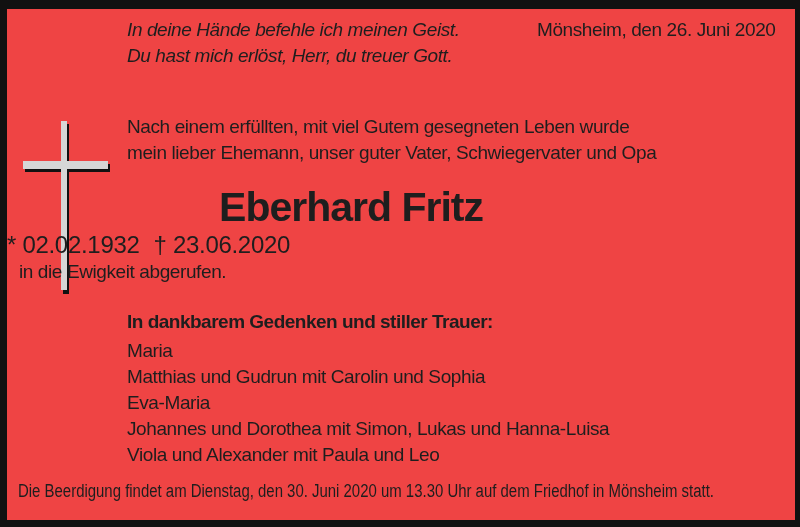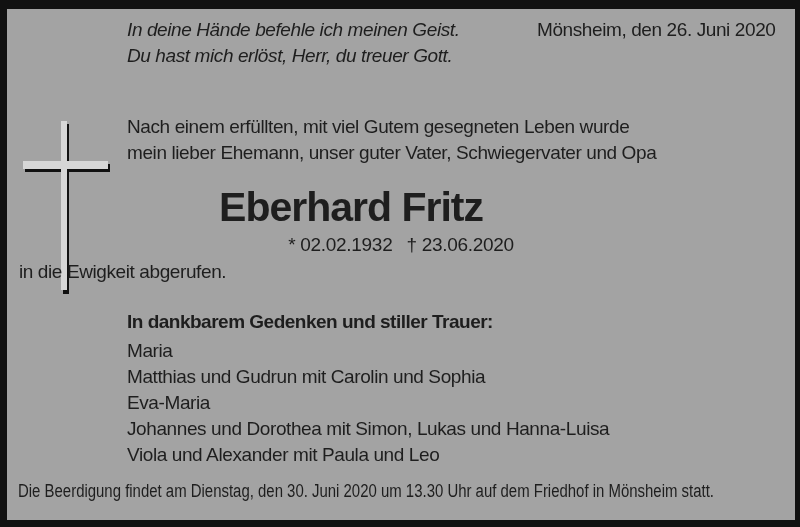--- a/index.html
+++ b/index.html
@@ -10,21 +10,21 @@
   }
   .page {
     position: relative;
     width: 800px;
     height: 527px;
     box-sizing: border-box;
     border-top: 9px solid #111111;
     border-left: 7px solid #111111;
     border-right: 5px solid #111111;
     border-bottom: 7px solid #111111;
-    background: #a3a3a3;
+    background: #ef4444;
     font-family: "Liberation Sans", sans-serif;
     color: #1e1e1e;
     overflow: hidden;
   }
   .abs { position: absolute; }
 
   .psalm {
     left: 120px; top: 8px;
     font-style: italic;
     font-size: 19px;
@@ -61,23 +61,23 @@
     font-size: 41px;
     line-height: 48px;
     font-weight: 700;
     letter-spacing: -1px;
     margin: 0;
   }
   .dates {
     left: 0; top: 223px;
     width: 788px;
     display: flex;
-    justify-content: center;
+    justify-content: flex-start;
     gap: 14px;
-    font-size: 19px;
+    font-size: 24px;
     line-height: 26px;
     letter-spacing: -0.3px;
   }
   .called {
     left: 12px; top: 250px;
     width: 788px;
     text-align: left;
     font-size: 19px;
     line-height: 26px;
     letter-spacing: -0.4px;

